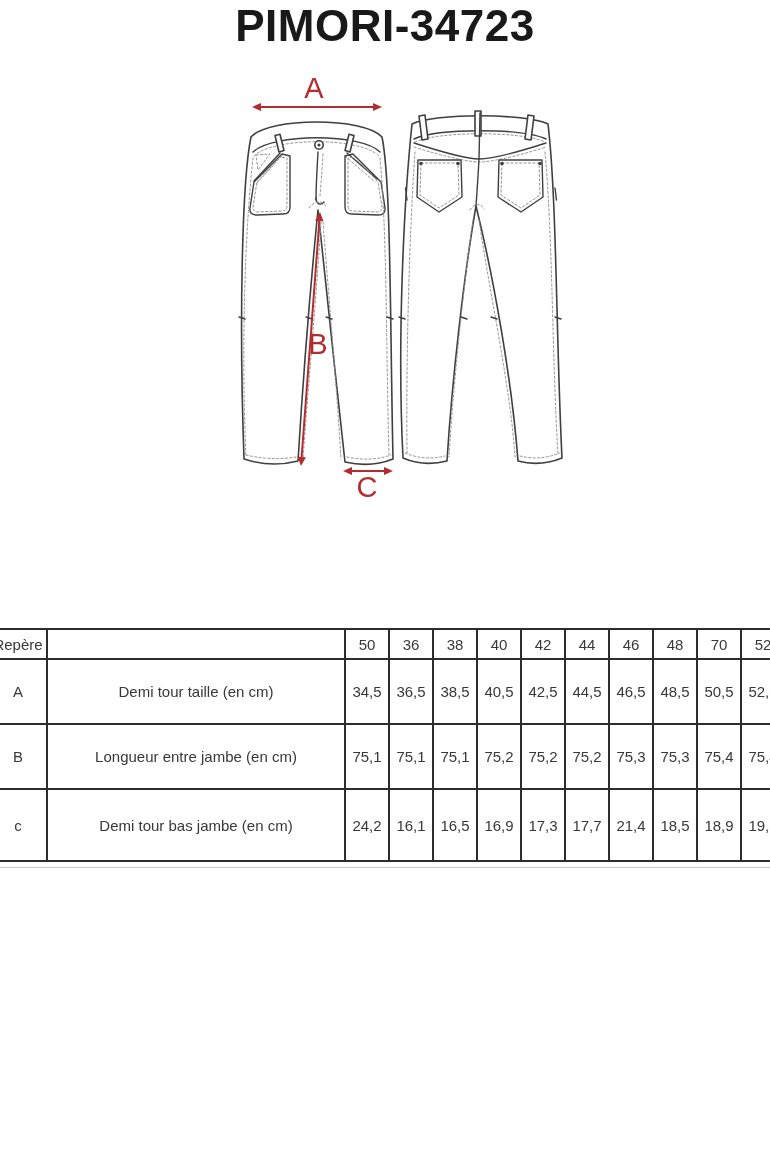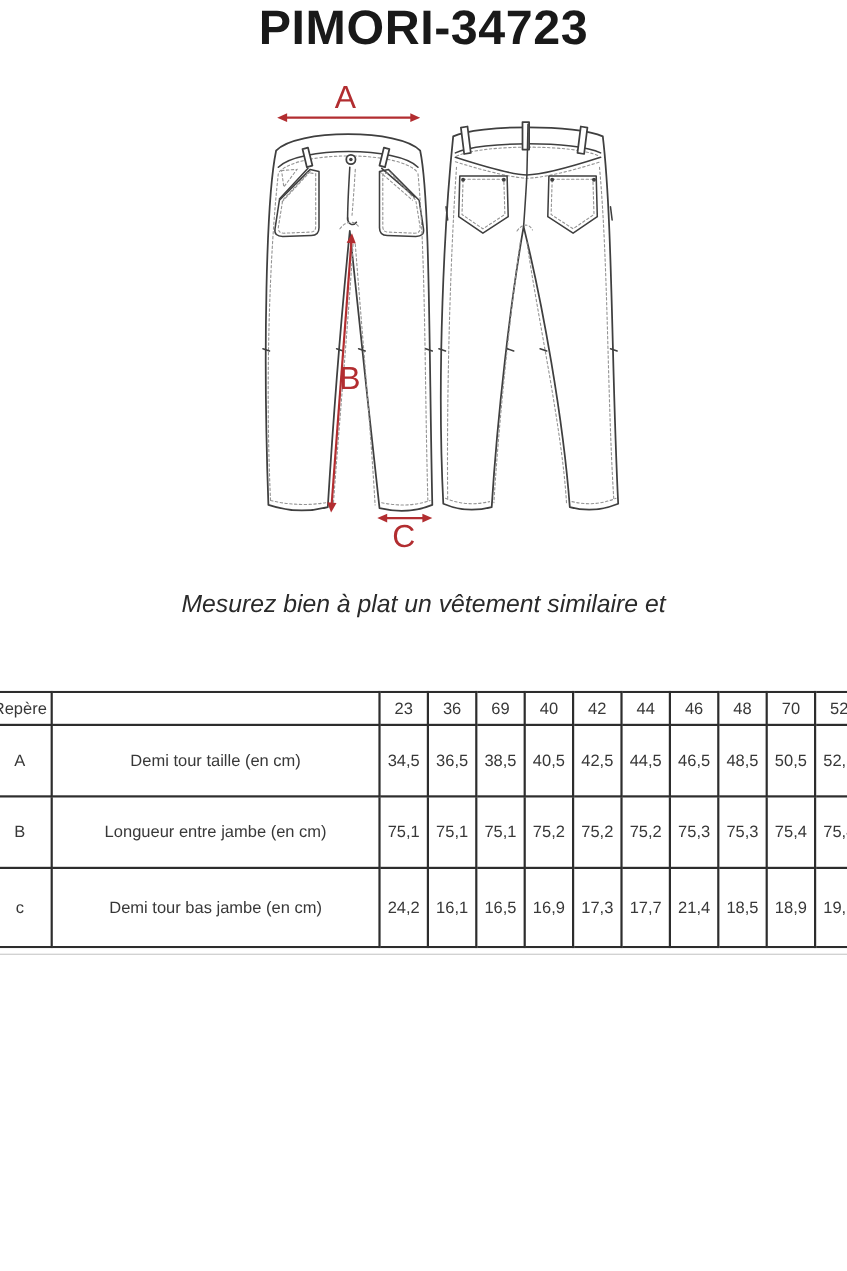--- a/index.html
+++ b/index.html
@@ -134,21 +134,20 @@
       <text class="rtxt" x="93" y="294" text-anchor="middle">B</text>
 
       <line class="red" x1="124" y1="411" x2="162" y2="411"></line>
       <polygon class="redf" points="118,411 127,407 127,415"></polygon>
       <polygon class="redf" points="168,411 159,407 159,415"></polygon>
       <text class="rtxt" x="142" y="437" text-anchor="middle">C</text>
     </g>
   </svg>
 
   <div class="instruction">
-    <div>Mesurez bien à plat un vêtement similaire et</div>
   </div>
 
   <div class="table-wrap">
     <table class="size-table">
       <colgroup>
         <col style="width:58px">
         <col style="width:298px">
       <col style="width: 44px;">
           <col style="width: 44px;">
           <col style="width: 44px;">
@@ -157,23 +156,23 @@
           <col style="width: 44px;">
           <col style="width: 44px;">
           <col style="width: 44px;">
           <col style="width: 44px;">
           <col style="width: 44px;">
         </colgroup>
       <thead>
         <tr id="size-header-row">
             <th>Repère</th>
             <th></th>
-            <th>23</th>
+            <th>50</th>
             <th>36</th>
-            <th>69</th>
+            <th>38</th>
             <th>40</th>
             <th>42</th>
             <th>44</th>
             <th>46</th>
             <th>48</th>
             <th>70</th>
             <th>52</th>
           </tr>
       </thead>
       <tbody id="size-body">

